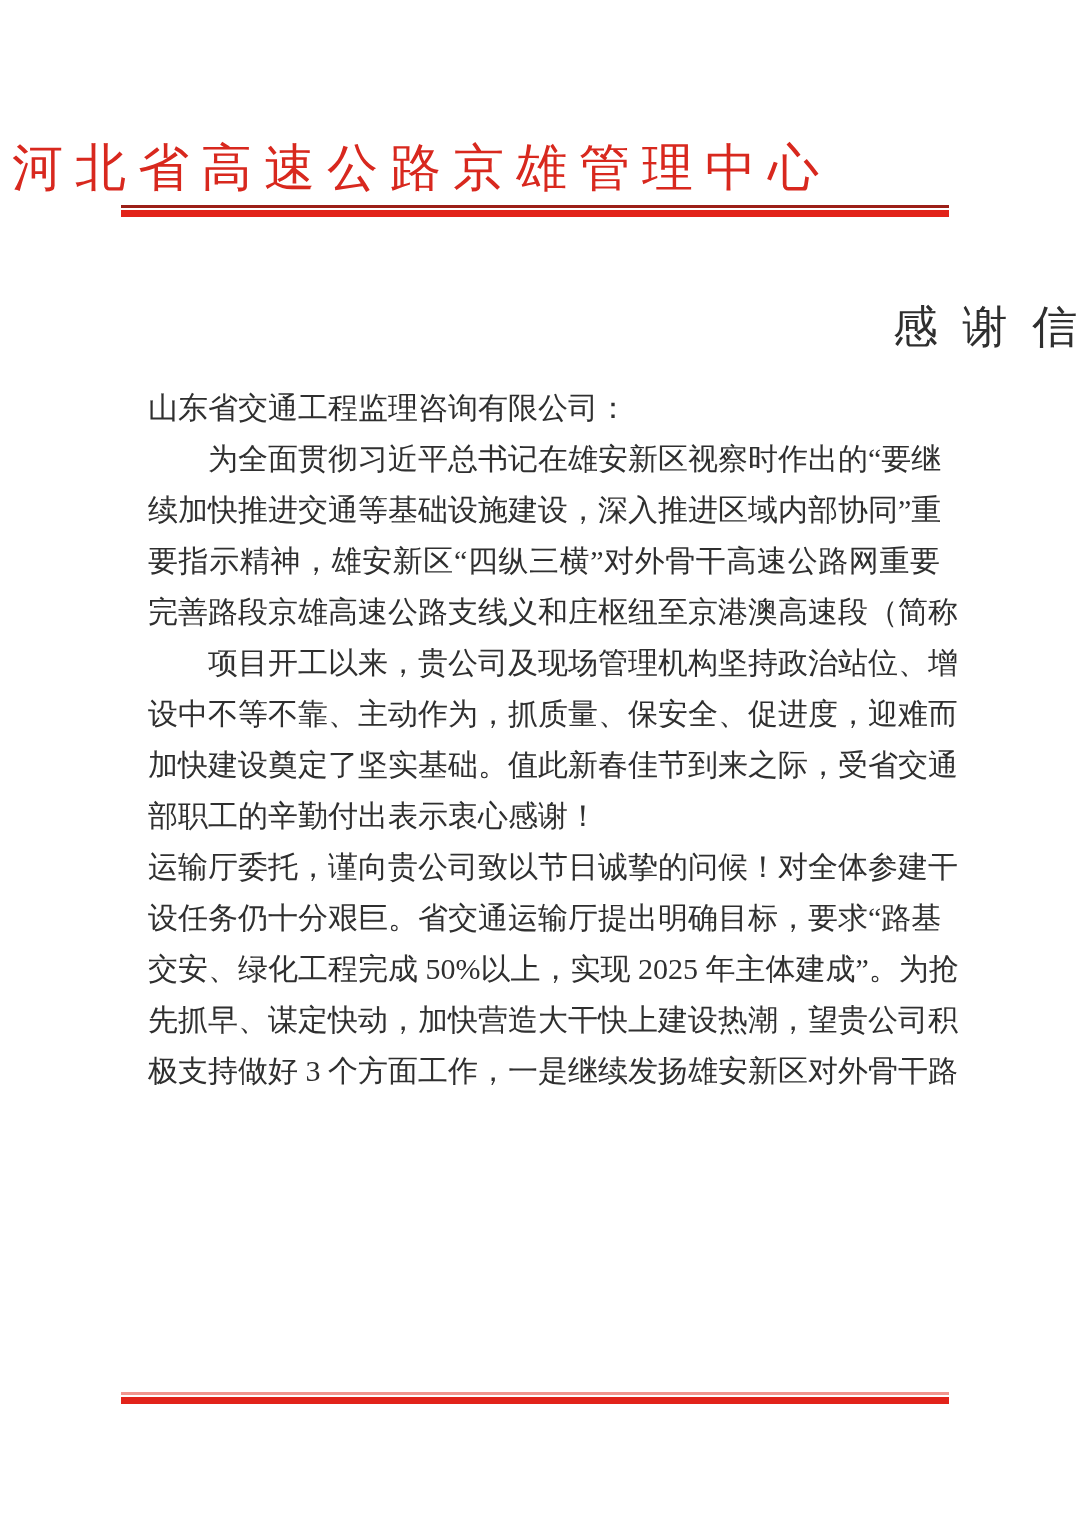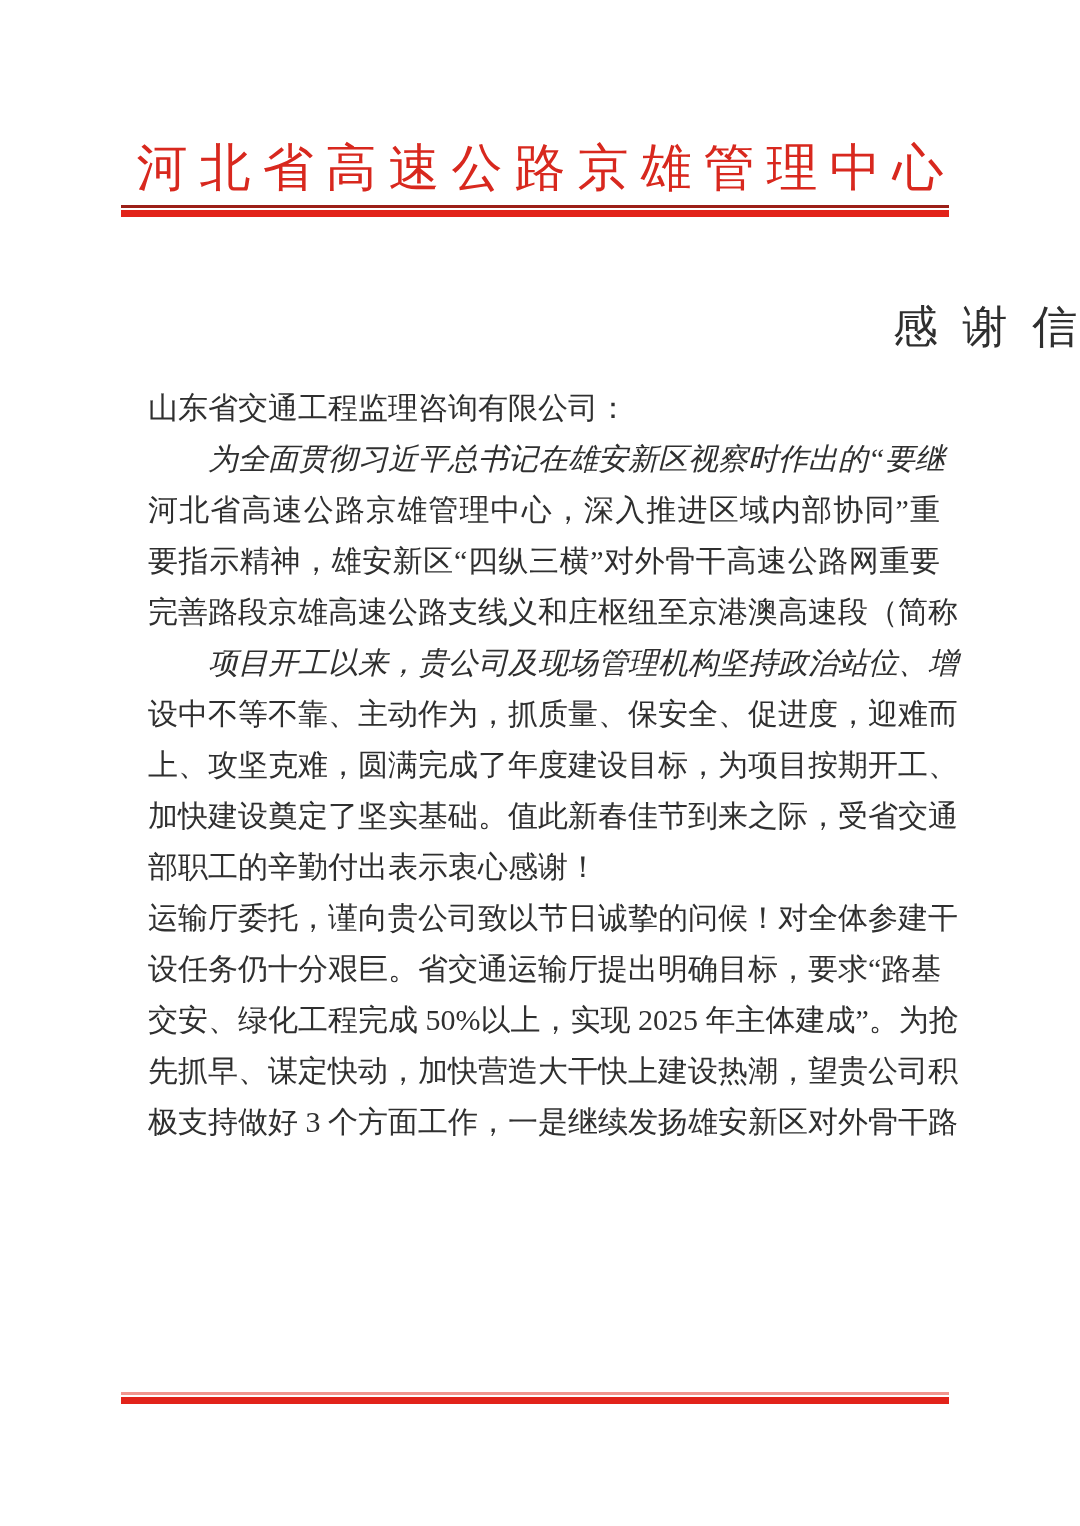--- a/index.html
+++ b/index.html
@@ -16,21 +16,21 @@
     background:#ffffff;
     overflow:hidden;
     font-family:"Liberation Serif","DejaVu Serif",serif;
   }
   
   .org-name{
     position:absolute;
     top:138px;left:0;width:1080px;
     padding-left:12px;
     box-sizing:border-box;
-    text-align:center;
+    text-align:left;
     font-size:51px;
     line-height:60px;
     letter-spacing:12px;
     color:var(--red-text);
     white-space:nowrap;
   }
   .rule{
     position:absolute;
     left:121px;width:828px;
   }
@@ -62,21 +62,21 @@
     font-size:30px;
     color:var(--ink);
   }
   .line{
     height:51px;
     line-height:51px;
     text-align:justify;
     text-align-last:justify;
     white-space:nowrap;
   }
-  .line.first{text-indent:2em;font-style:italic;}
+  .line.first{text-indent:2em;}
   .line.endline,
   .line.salutation{text-align-last:left;}
 </style>
 </head>
 <body>
 
 <div class="page">
 
   <div class="org-name">河北省高速公路京雄管理中心</div>
 
@@ -85,27 +85,26 @@
     <div class="thick"></div>
   </div>
 
   <h1 class="title">感 谢 信</h1>
 
   <div class="body">
 
     <div class="line salutation">山东省交通工程监理咨询有限公司：</div>
 
     <div class="line first">为全面贯彻习近平总书记在雄安新区视察时作出的“要继</div>
-    <div class="line">河北省高速公路京雄管理中心，深入推进区域内部协同”重</div>
+    <div class="line">续加快推进交通等基础设施建设，深入推进区域内部协同”重</div>
     <div class="line">要指示精神，雄安新区“四纵三横”对外骨干高速公路网重要</div>
     <div class="line">完善路段京雄高速公路支线义和庄枢纽至京港澳高速段（简称</div>
 
     <div class="line first">项目开工以来，贵公司及现场管理机构坚持政治站位、增</div>
     <div class="line">设中不等不靠、主动作为，抓质量、保安全、促进度，迎难而</div>
-    <div class="line">上、攻坚克难，圆满完成了年度建设目标，为项目按期开工、</div>
     <div class="line">加快建设奠定了坚实基础。值此新春佳节到来之际，受省交通</div>
     <div class="line endline">部职工的辛勤付出表示衷心感谢！</div>
     <div class="line">运输厅委托，谨向贵公司致以节日诚挚的问候！对全体参建干</div>
 
     <div class="line">设任务仍十分艰巨。省交通运输厅提出明确目标，要求“路基</div>
     <div class="line">交安、绿化工程完成 50%以上，实现 2025 年主体建成”。为抢</div>
     <div class="line">先抓早、谋定快动，加快营造大干快上建设热潮，望贵公司积</div>
     <div class="line">极支持做好 3 个方面工作，一是继续发扬雄安新区对外骨干路</div>
 
   </div>

